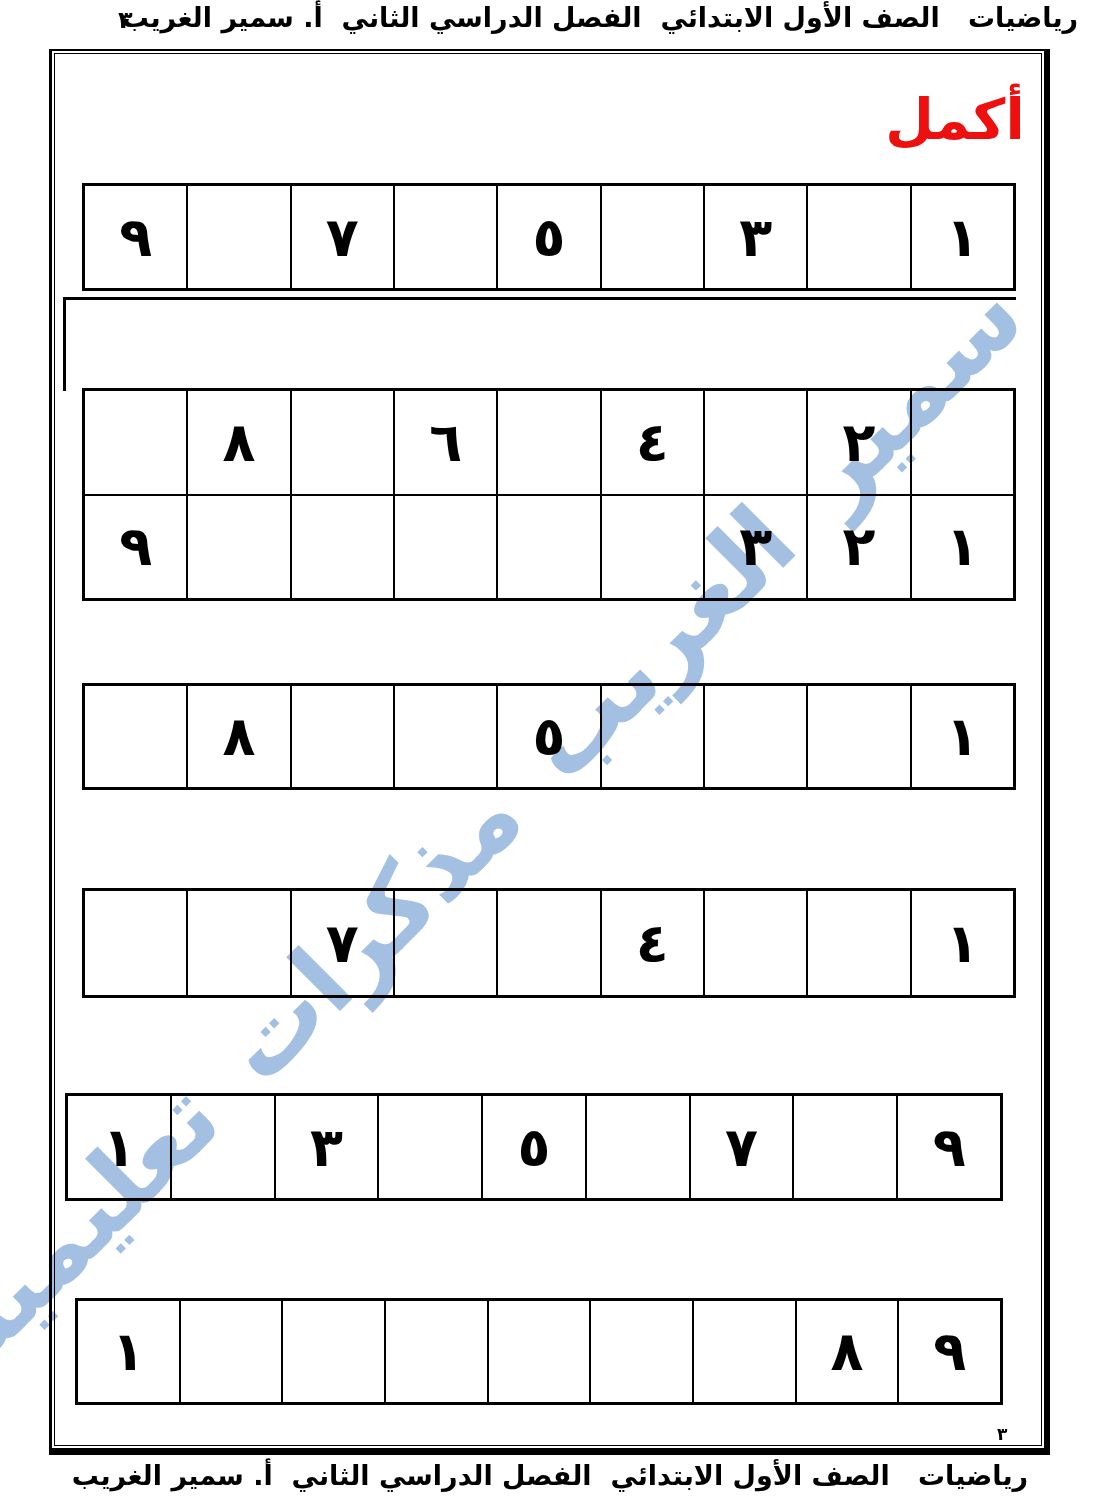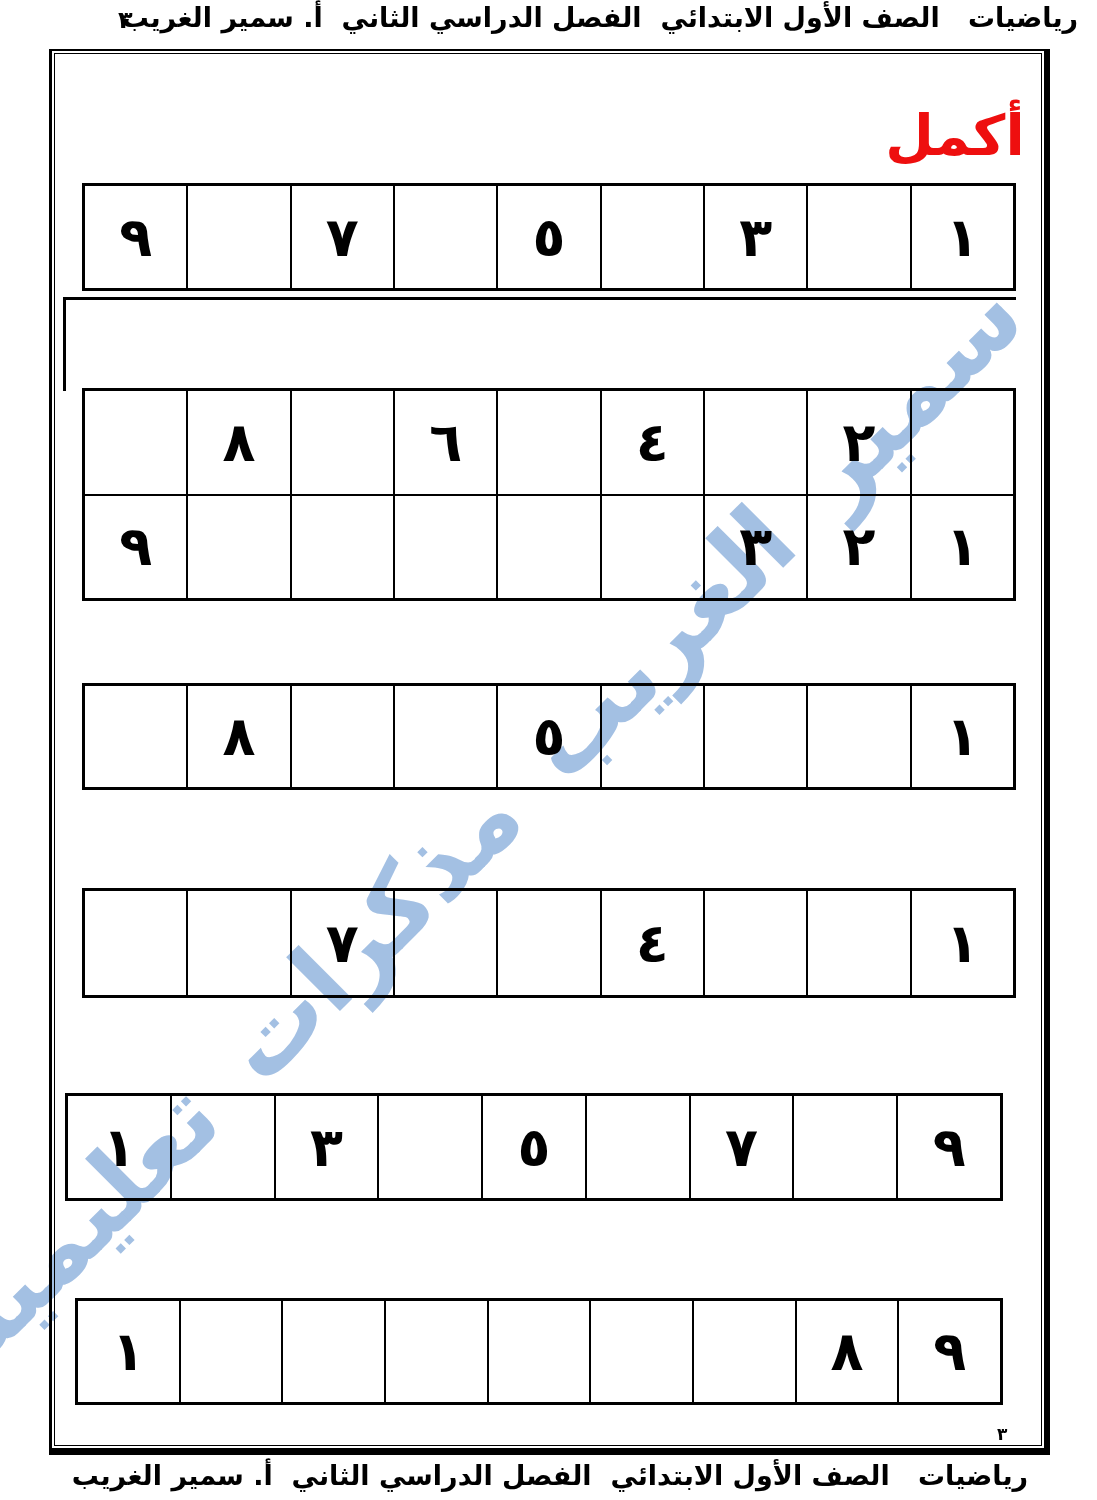--- a/index.html
+++ b/index.html
@@ -57,21 +57,21 @@
 </head>
 <body>
 
 <div class="hdr">رياضيات &nbsp; الصف الأول الابتدائي &nbsp;الفصل الدراسي الثاني &nbsp;أ. سمير الغريب</div>
 <div class="hdr-num">٣</div>
 
 <div class="frame-outer">
   <div class="frame-inner"></div>
 </div>
 
-<div class="title" style="color: rgb(238, 15, 15); margin-top: 16px;">أكمل</div>
+<div class="title" style="color: rgb(238, 15, 15);">أكمل</div>
 
 <div class="watermark" style="color: rgb(127, 167, 216);">سمير الغريب مذكرات تعليمية</div>
 
 <div class="grid" style="left:82px;top:183px;width:934px;height:108px;">
     <div class="cell">٩</div>
     <div class="cell"></div>
     <div class="cell">٧</div>
     <div class="cell"></div>
     <div class="cell">٥</div>
     <div class="cell"></div>

